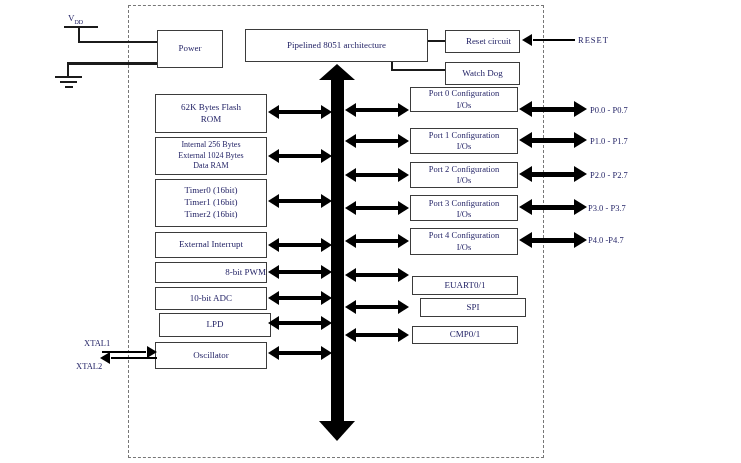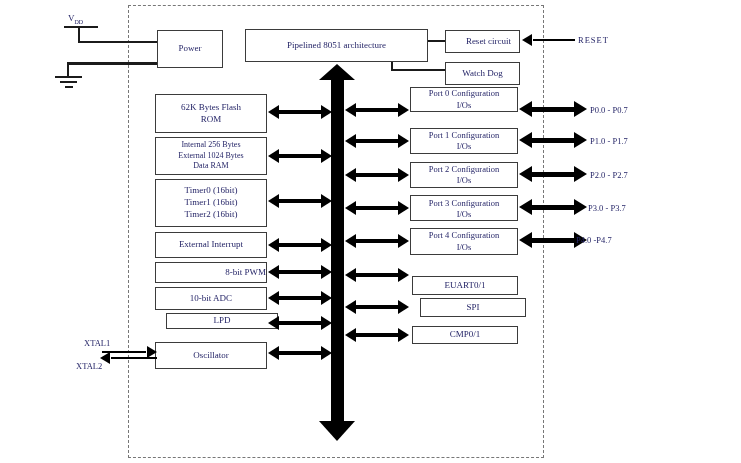--- a/index.html
+++ b/index.html
@@ -91,21 +91,21 @@
 ROM</span></div>
   <div class="box" style="left:155px;top:137px;width:112px;height:38px;font-size:8px;"><span>Internal 256 Bytes
 External 1024 Bytes
 Data RAM</span></div>
   <div class="box" style="left:155px;top:179px;width:112px;height:48px;"><span>Timer0 (16bit)
 Timer1 (16bit)
 Timer2 (16bit)</span></div>
   <div class="box" style="left:155px;top:232px;width:112px;height:26px;"><span>External Interrupt</span></div>
   <div class="box" style="left:155px;top:262px;width:112px;height:21px;justify-content:flex-end;"><span>8-bit PWM</span></div>
   <div class="box" style="left:155px;top:287px;width:112px;height:23px;"><span>10-bit ADC</span></div>
-  <div class="box" style="left:166px;top:313px;width:112px;height:16px;"><span>LPD</span></div>
+  <div class="box" style="left:159px;top:313px;width:112px;height:24px;"><span>LPD</span></div>
   <div class="box" style="left:155px;top:342px;width:112px;height:27px;"><span>Oscillator</span></div>
 
   <div class="harrow" style="left:279px;top:110px;width:42px;"></div>
   <div class="harrow" style="left:279px;top:154px;width:42px;"></div>
   <div class="harrow" style="left:279px;top:199px;width:42px;"></div>
   <div class="harrow" style="left:279px;top:243px;width:42px;"></div>
   <div class="harrow" style="left:279px;top:270px;width:42px;"></div>
   <div class="harrow" style="left:279px;top:296px;width:42px;"></div>
   <div class="harrow" style="left:279px;top:321px;width:42px;"></div>
   <div class="harrow" style="left:279px;top:351px;width:42px;"></div>
@@ -136,20 +136,20 @@
   <div class="harrow thick" style="left:532px;top:107px;width:42px;"></div>
   <div class="harrow thick" style="left:532px;top:138px;width:42px;"></div>
   <div class="harrow thick" style="left:532px;top:172px;width:42px;"></div>
   <div class="harrow thick" style="left:532px;top:205px;width:42px;"></div>
   <div class="harrow thick" style="left:532px;top:238px;width:42px;"></div>
 
   <div class="lbl" style="left:590px;top:105px;">P0.0 - P0.7</div>
   <div class="lbl" style="left:590px;top:136px;">P1.0 - P1.7</div>
   <div class="lbl" style="left:590px;top:170px;">P2.0 - P2.7</div>
   <div class="lbl" style="left:588px;top:203px;">P3.0 - P3.7</div>
-  <div class="lbl" style="left:576px;top:235px;">P4.0 -P4.7</div>
+  <div class="lbl" style="left:588px;top:235px;">P4.0 -P4.7</div>
 
   <div class="lbl" style="left:84px;top:338px;">XTAL1</div>
   <div class="lbl" style="left:76px;top:361px;">XTAL2</div>
   <div class="harrow thin no-left" style="left:102px;top:351px;width:44px;"></div>
   <div class="harrow thin no-right" style="left:111px;top:357px;width:46px;"></div>
 
 </div>
 
 </body></html>

